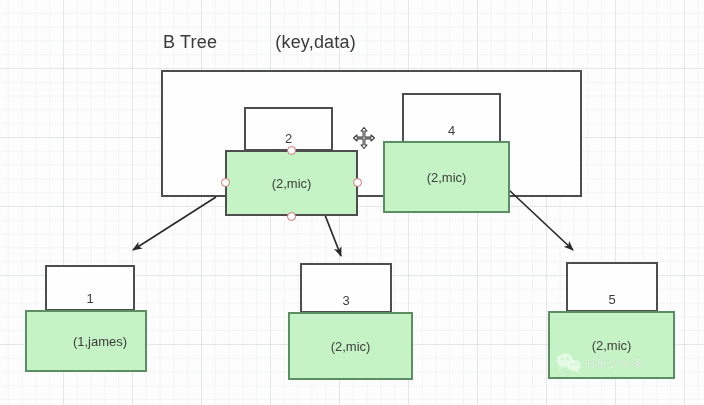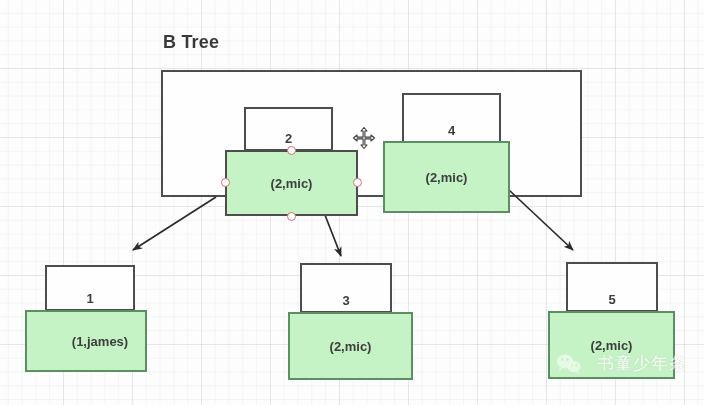--- a/index.html
+++ b/index.html
@@ -21,21 +21,20 @@
       linear-gradient(to right, rgba(190,195,200,0.28) 1px, transparent 1px),
       linear-gradient(to bottom, rgba(190,195,200,0.28) 1px, transparent 1px),
       linear-gradient(to right, rgba(205,210,215,0.20) 1px, transparent 1px),
       linear-gradient(to bottom, rgba(205,210,215,0.20) 1px, transparent 1px);
     background-size:
       69px 69px,
       69px 69px,
       13.8px 13.8px,
       13.8px 13.8px;
     background-position: -6px -1px, -6px -1px, -6px -1px, -6px -1px;
-    font-weight: bold;
   }
 
   
   .title-row {
     position: absolute;
     left: 163px;
     top: 32px;
     display: flex;
     align-items: baseline;
     white-space: nowrap;
@@ -137,35 +136,36 @@
     position: absolute;
     left: 556px;
     top: 352px;
     display: flex;
     align-items: center;
     z-index: 55;
     opacity: 0.62;
     white-space: nowrap;
   }
   .watermark .wm-text {
-    font-size: 17px;
+    font-size: 11px;
     color: #ffffff;
     font-family: "DejaVu Sans", sans-serif;
-    margin-left: 15px;
+    margin-left: 2px;
     letter-spacing: 1px;
     text-shadow: 0 0 1px rgba(120,140,120,0.8);
   }
 </style>
 </head>
 <body>
 
 <div id="canvas">
 
   <div class="title-row">
     <span class="title-main">B Tree</span>
+    <span class="title-sub">(key,data)</span>
   </div>
 
   <div class="container-box"></div>
 
   <svg class="arrow-layer" viewBox="0 0 704 405">
     <defs>
       <marker id="ah" markerWidth="12" markerHeight="12" refX="9" refY="4" orient="auto" markerUnits="userSpaceOnUse">
         <path d="M0,0 L10,4 L0,8 L2.6,4 Z" fill="#2b2b2b"></path>
       </marker>
     </defs>

